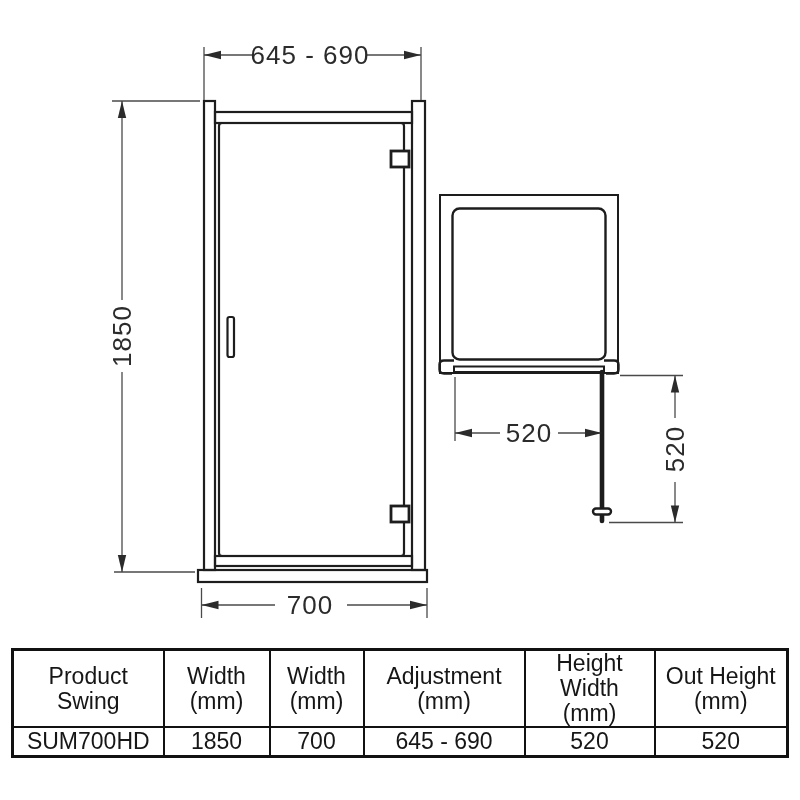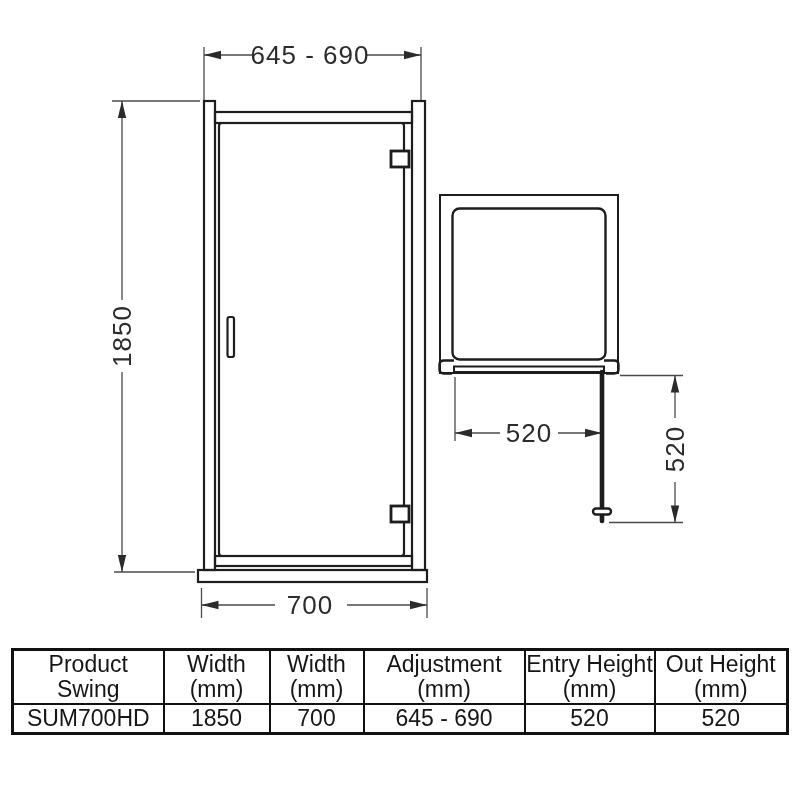--- a/index.html
+++ b/index.html
@@ -134,21 +134,21 @@
       </th>
       <th>
         <span class="hline">Width</span>
         <span class="hline">(mm)</span>
       </th>
       <th>
         <span class="hline">Adjustment</span>
         <span class="hline">(mm)</span>
       </th>
       <th>
-        <span class="hline">Entry Height</span>
+        <span class="hline">Height Width</span>
         <span class="hline">(mm)</span>
       </th>
       <th>
         <span class="hline">Out Height</span>
         <span class="hline">(mm)</span>
       </th>
     </tr>
   </thead>
   <tbody>
     <tr>

